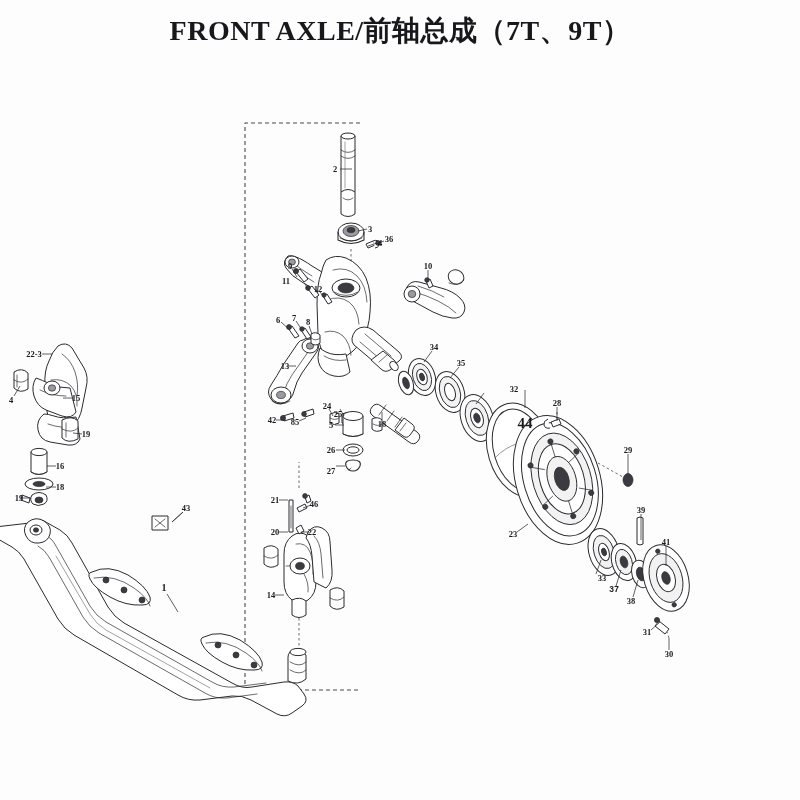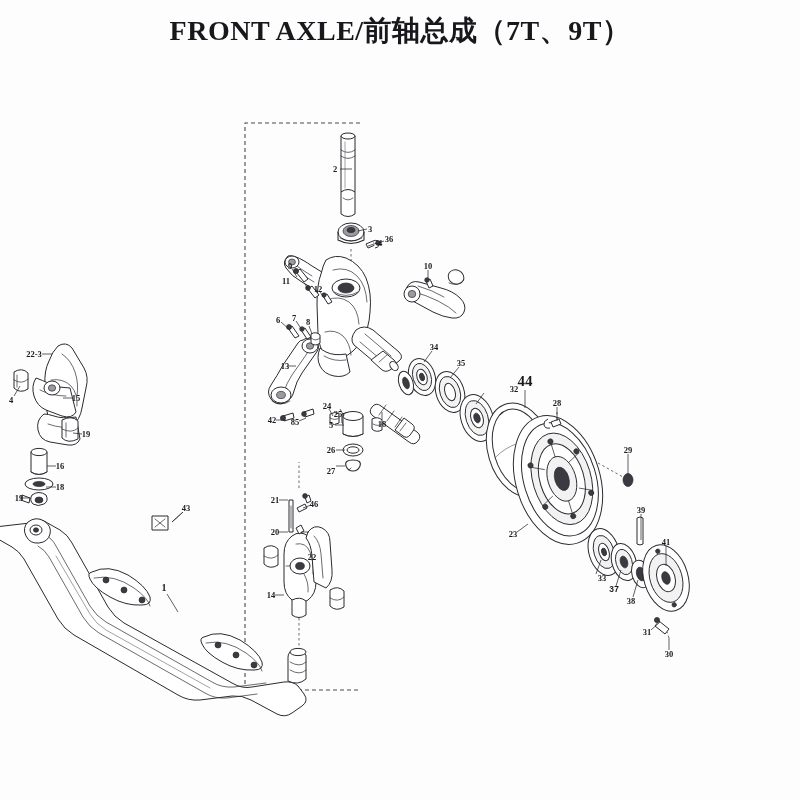--- a/index.html
+++ b/index.html
@@ -30,21 +30,21 @@
   .lbl{
     position:absolute;
     font-family:"Liberation Serif", serif;
     font-size:8.5px;
     font-weight:700;
     color:#1a1a1f;
     line-height:1;
     white-space:nowrap;
     transform:translate(-50%,-50%);
   }
-  .lbl.big{font-size:15px;}
+  .lbl.big{font-size:15px;margin-top:42px;}
   .lbl.mid{font-size:10px;}
 </style>
 </head>
 <body>
 
 <div id="page">
 
   <div id="title">FRONT AXLE/前轴总成（7T、9T）</div>
 
   <div id="canvas-wrap">
@@ -489,17 +489,17 @@
       <div class="lbl" style="left: 11px; top: 400px;">4</div>
       <div class="lbl" style="left: 76px; top: 398px;">15</div>
       <div class="lbl" style="left: 86px; top: 434px;">19</div>
       <div class="lbl" style="left: 60px; top: 466px;">16</div>
       <div class="lbl" style="left: 60px; top: 487px;">18</div>
       <div class="lbl" style="left: 19px; top: 498px;">19</div>
       <div class="lbl" style="left: 186px; top: 508px;">43</div>
       <div class="lbl" style="left: 275px; top: 500px;">21</div>
       <div class="lbl" style="left: 314px; top: 504px;">46</div>
       <div class="lbl" style="left: 275px; top: 532px;">20</div>
-      <div class="lbl" style="left: 312px; top: 532px; margin-top: 25px;">22</div>
+      <div class="lbl" style="left: 312px; top: 532px;">22</div>
       <div class="lbl" style="left: 271px; top: 595px;">14</div>
     </div>
 
 </div>
 
 </body></html>

